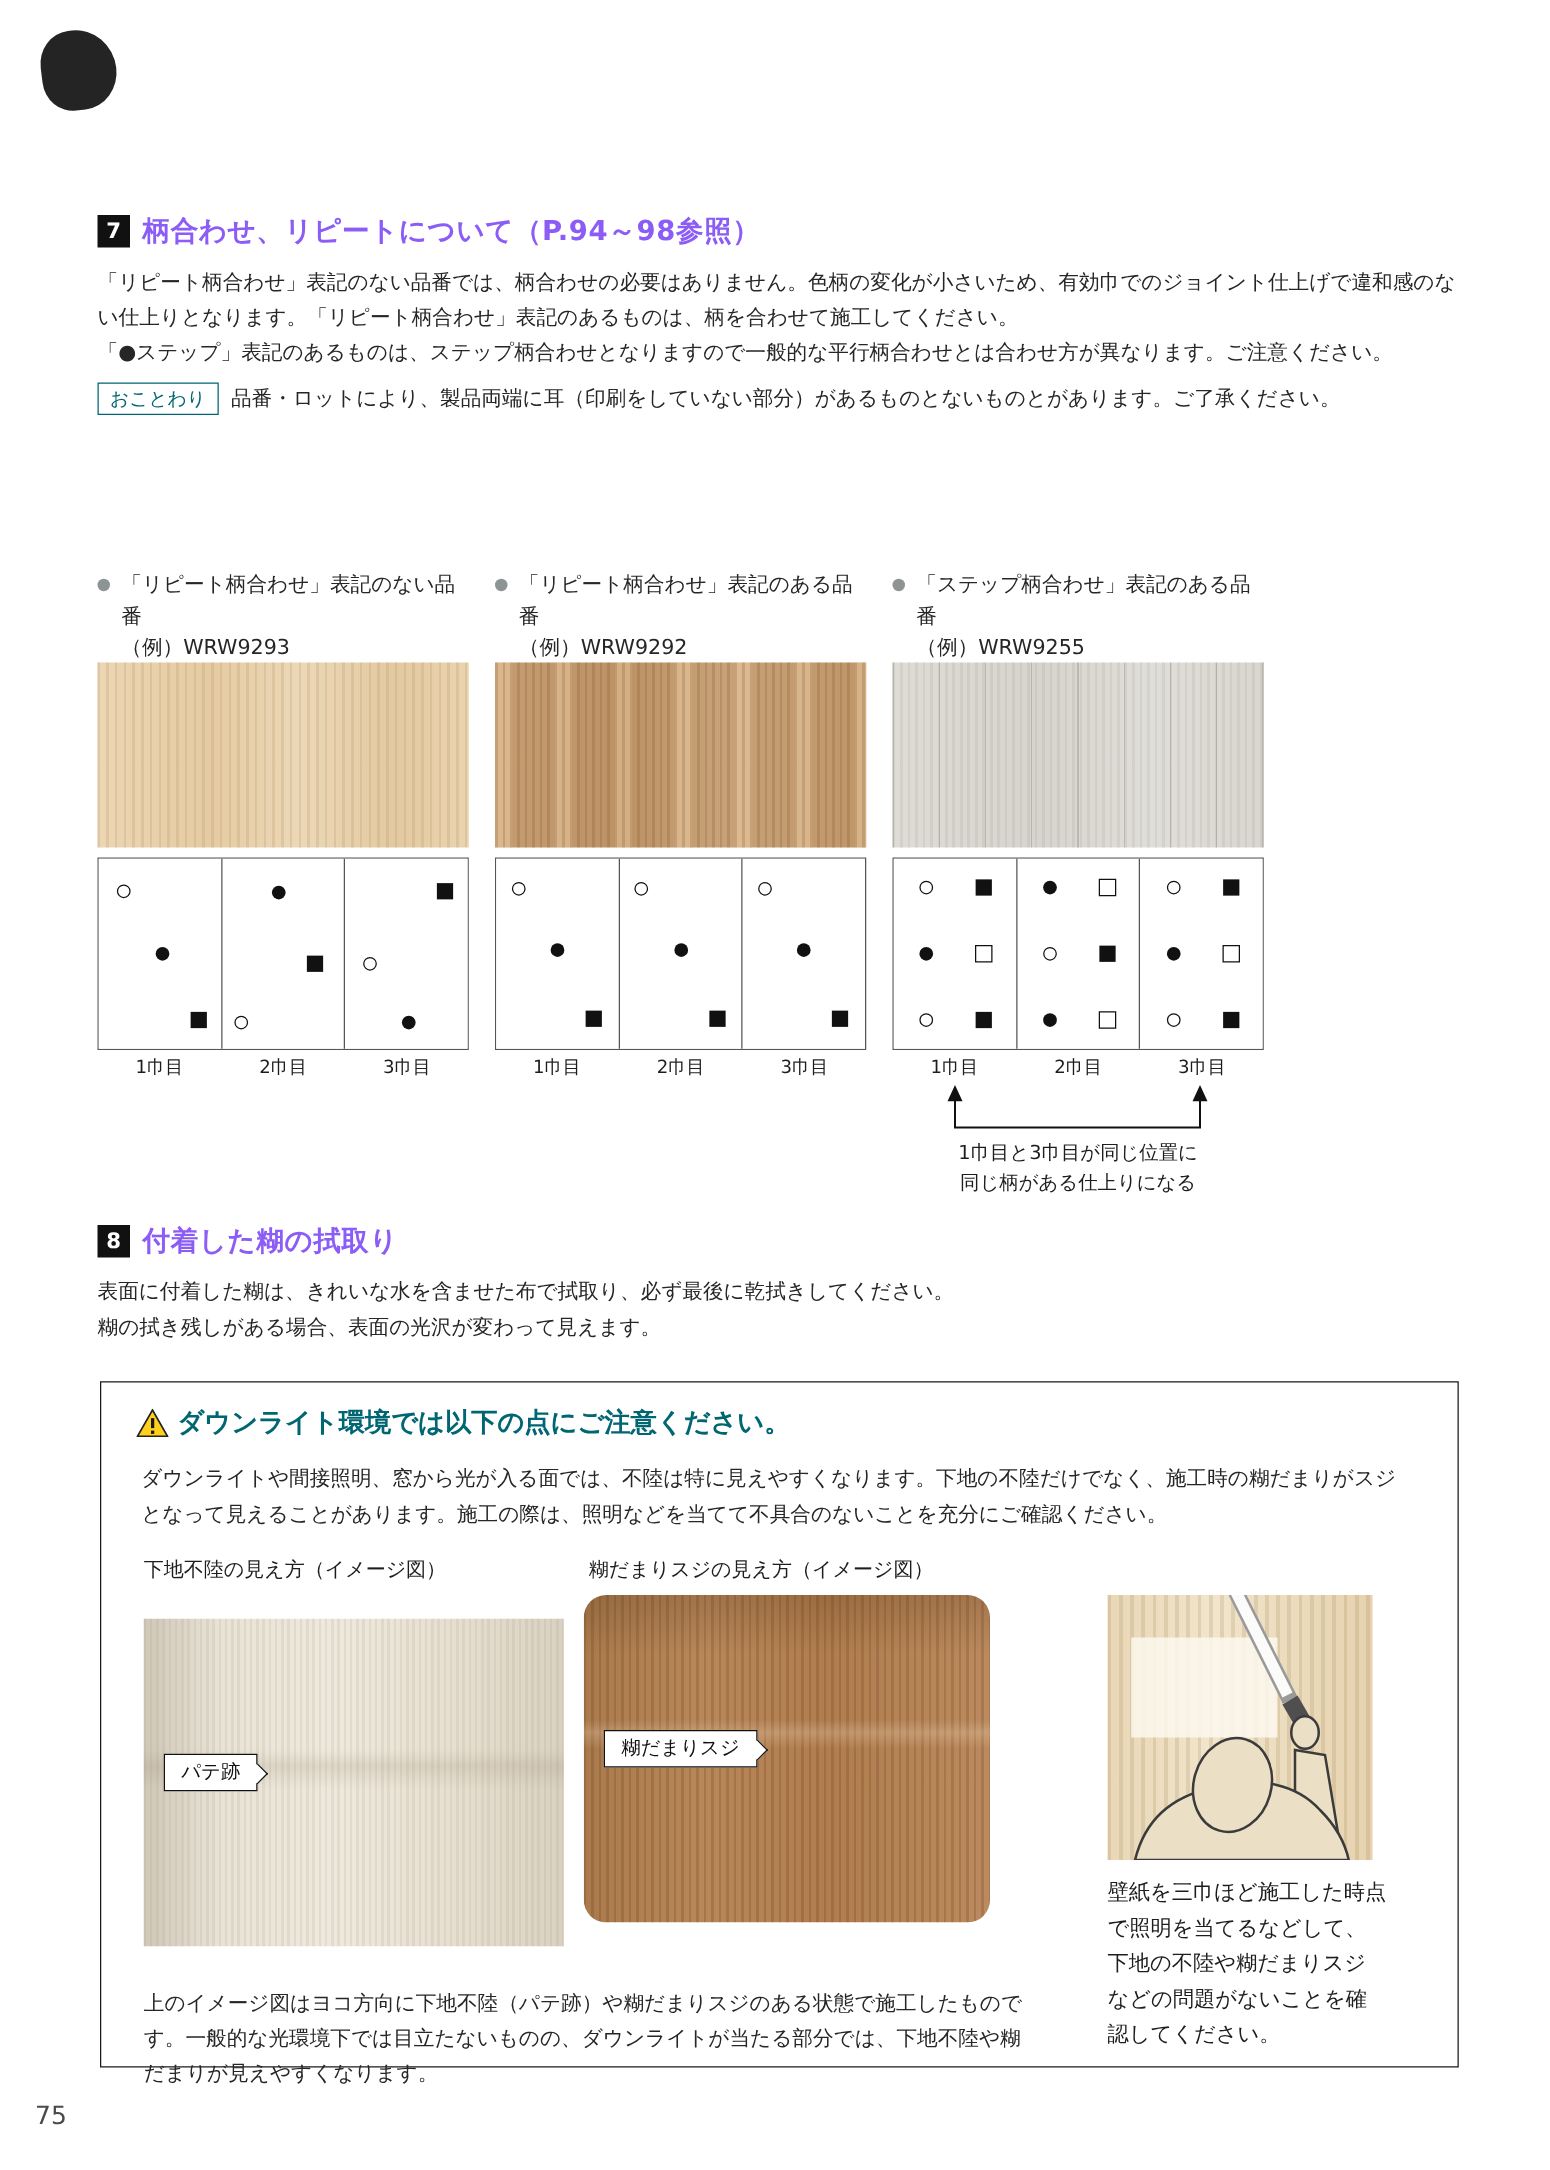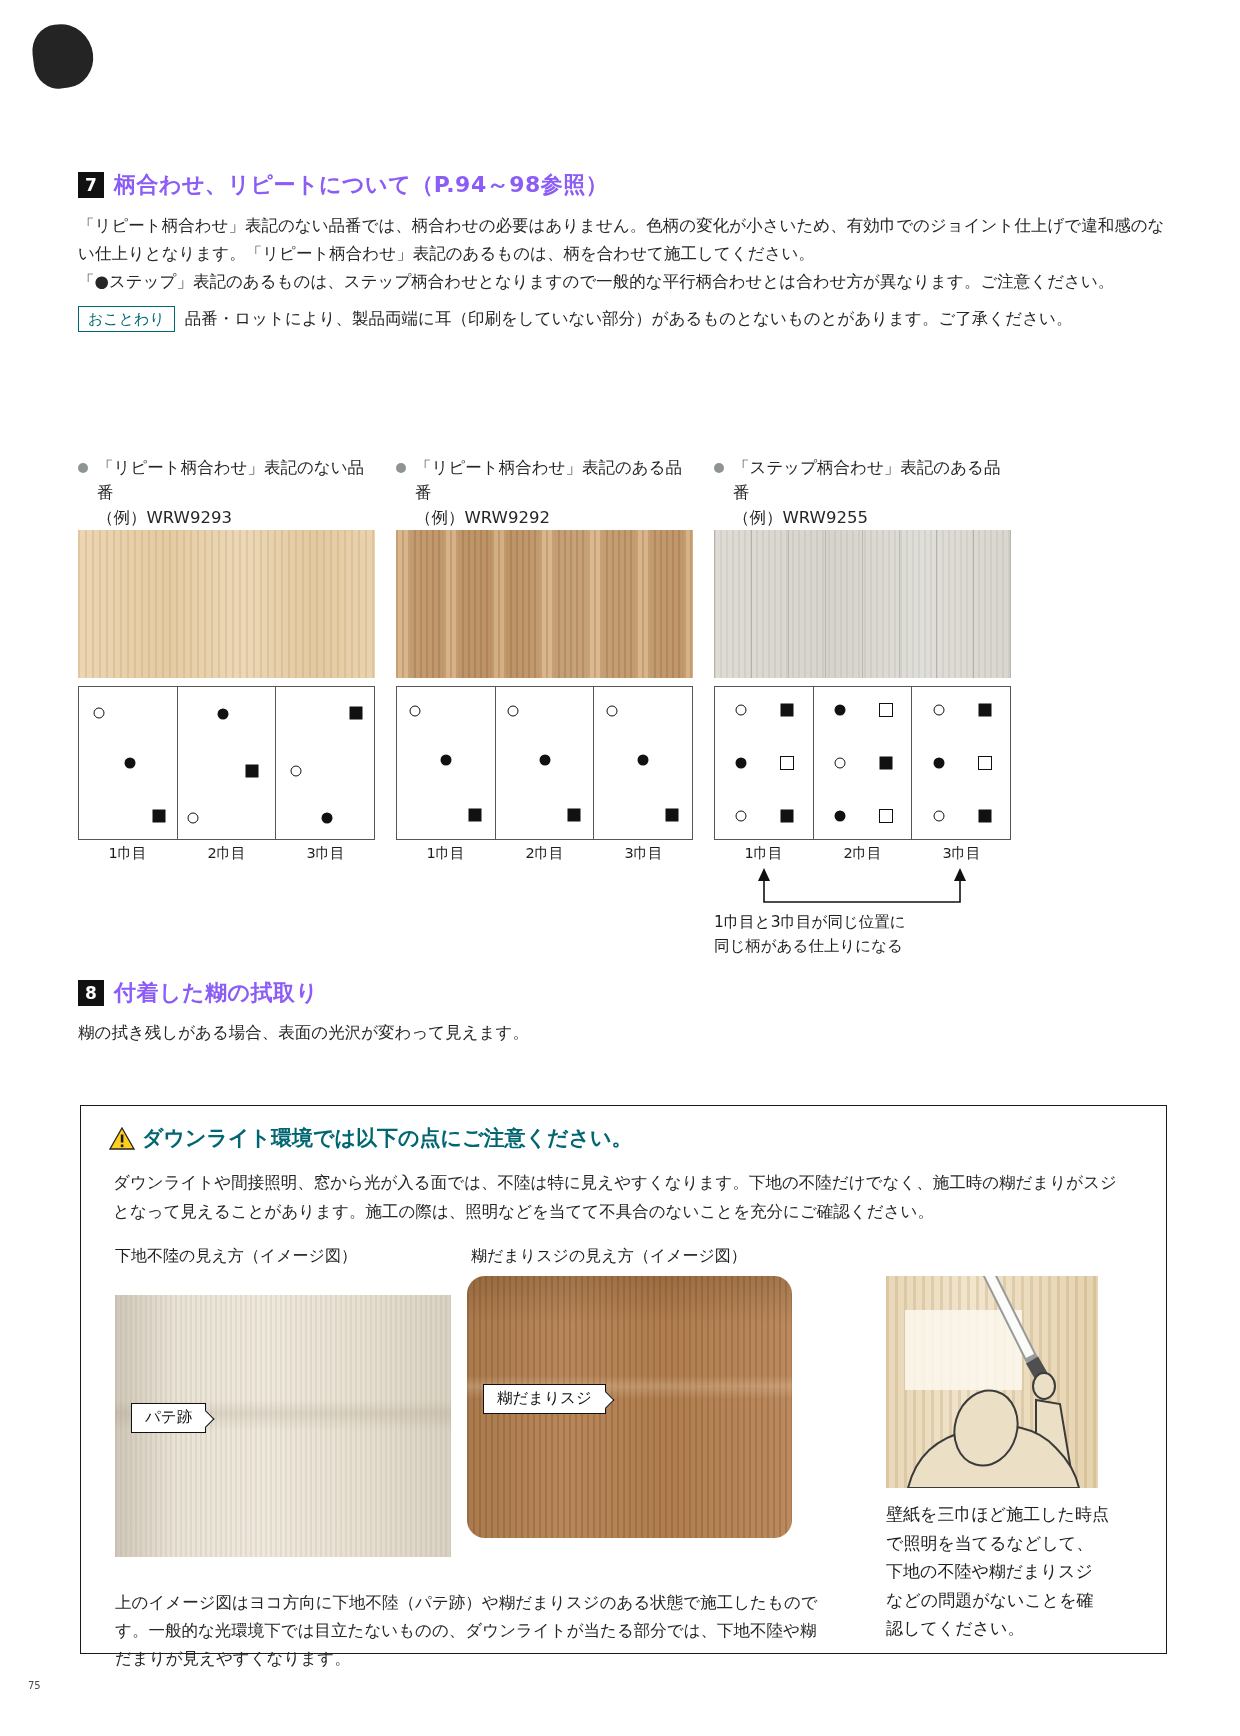--- a/index.html
+++ b/index.html
@@ -50,21 +50,21 @@
   .sym{position:absolute;transform:translate(-50%,-50%);}
   .sym.circle-open{width:9px;height:9px;border:1.7px solid #111;border-radius:50%;background:#fff;}
   .sym.circle-fill{width:11px;height:11px;border-radius:50%;background:#111;}
   .sym.square-fill{width:13px;height:13px;background:#111;}
   .sym.square-open{width:12px;height:12px;border:1.7px solid #111;background:#fff;}
 
   .width-labels{display:flex;height:26px;align-items:center;}
   .width-labels span{flex:1;text-align:center;font-size:14.5px;color:#1d1d1d;}
 
   .step-ann-svg{display:block;margin:0 auto;}
-  .step-note{margin-top:2px;font-size:15.5px;line-height:24px;
+  .step-note{margin-top:2px;text-align:center;font-size:15.5px;line-height:24px;
              white-space:pre-line;color:#1d1d1d;}
 
   .s8-head{left:78px;top:978px;}
   .s8-body{position:absolute;left:78px;top:1018px;width:1092px;font-size:16.5px;line-height:29px;}
   .s8-body p{margin:0;}
 
   
   .caution{position:absolute;left:80px;top:1105px;width:1085px;height:547px;
            border:1.5px solid #1a1a1a;background:#fff;}
   .c-title{position:absolute;left:28px;top:18px;display:flex;align-items:center;gap:7px;
@@ -93,21 +93,21 @@
   .tag{position:absolute;left:16px;top:108px;background:#fff;border:1.3px solid #111;
        padding:3px 13px 4px;font-size:15.5px;color:#111;white-space:nowrap;}
   .tag::after{content:"";position:absolute;right:-7px;top:50%;width:11px;height:11px;
        margin-top:-5.5px;background:#fff;border-top:1.3px solid #111;border-right:1.3px solid #111;
        transform:rotate(45deg);}
 
   .c-caption{position:absolute;left:34px;top:452px;width:706px;font-size:16.5px;line-height:28px;margin-top:31px;}
   .c-side{position:absolute;left:805px;top:394px;width:224px;font-size:17px;line-height:28.5px;
           font-family:"DejaVu Serif","Liberation Serif",serif;color:#1d1d1d;}
 
-  .page-number{position:absolute;left:28px;top:1680px;font-size:10px;color:#4a4a4a;}
+  .page-number{position:absolute;left:28px;top:1680px;font-size:20px;color:#4a4a4a;}
 </style>
 </head>
 <body>
 
 <div class="page">
 
   <div class="corner-mark"></div>
 
   <div class="sec-head s7-head">
     <div class="sec-badge">7</div>
@@ -234,20 +234,21 @@
 同じ柄がある仕上りになる</div>
     </div>
 
   </div>
 
   <div class="sec-head s8-head">
     <div class="sec-badge">8</div>
     <div class="sec-title">付着した糊の拭取り</div>
   </div>
   <div class="s8-body">
+    <p>表面に付着した糊は、きれいな水を含ませた布で拭取り、必ず最後に乾拭きしてください。</p>
     <p>糊の拭き残しがある場合、表面の光沢が変わって見えます。</p>
   </div>
 
   <div class="caution">
     <div class="c-title">
       <svg width="26" height="23" viewBox="0 0 26 23">
         <path d="M13 1 L25 22 L1 22 Z" fill="#ffcf1f" stroke="#222" stroke-width="1.3"></path>
         <rect x="11.8" y="7.5" width="2.6" height="8" fill="#1a1a1a"></rect>
         <rect x="11.8" y="17.5" width="2.6" height="2.6" fill="#1a1a1a"></rect>
       </svg>

